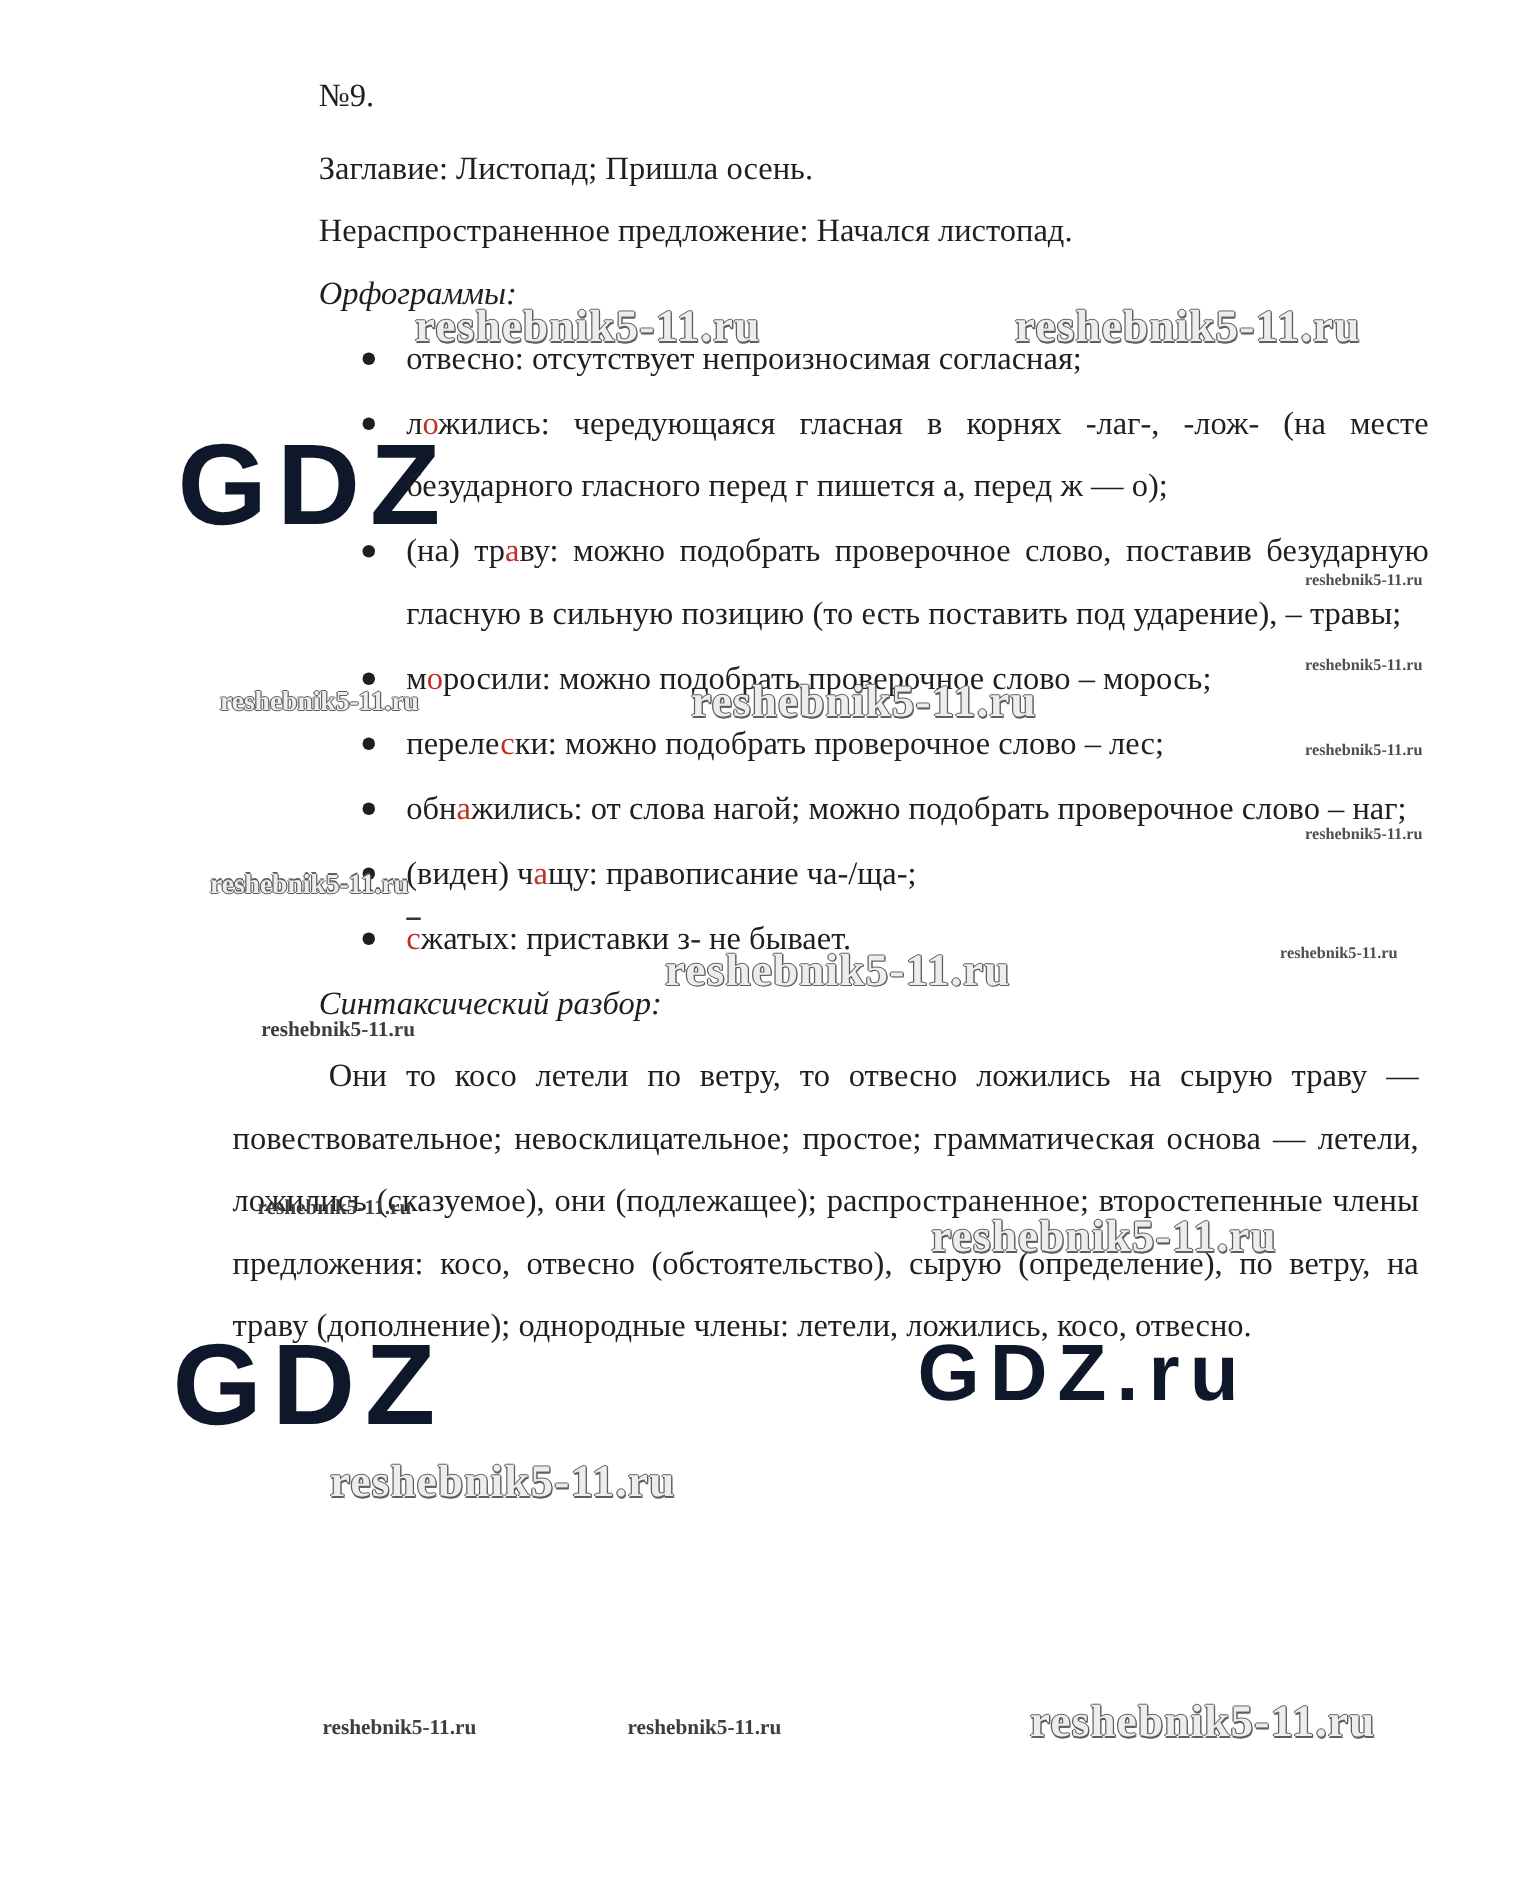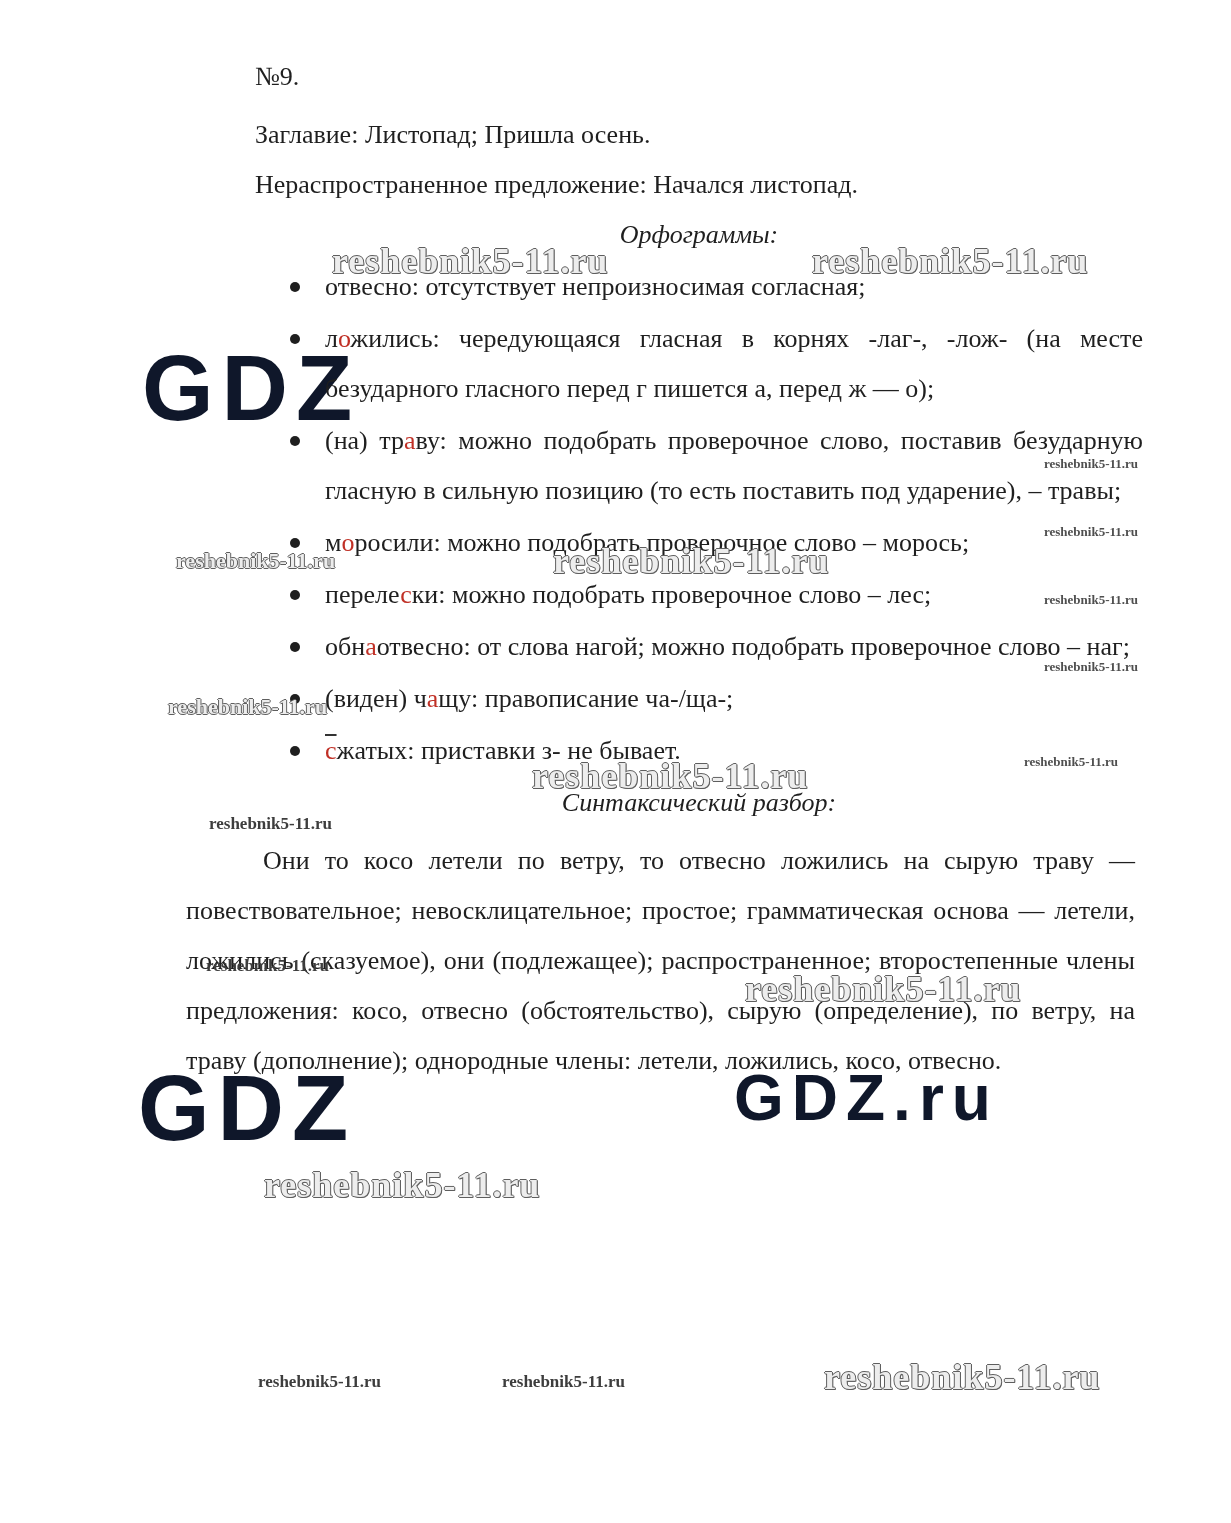--- a/index.html
+++ b/index.html
@@ -15,21 +15,21 @@
   .content {
     position: relative;
     z-index: 1;
     padding: 52px 88px 0 178px;
     font-size: 26px;
     line-height: 50px;
   }
   .line { margin: 0; }
   .indent { text-indent: 77px; }
   .mt8 { margin-top: 8px; }
-  .heading { font-style: italic; text-align: center; }
+  .heading { font-style: italic; }
   ul.bullets {
     list-style: none;
     margin: 2px 0 0 0;
     padding: 0;
   }
   ul.bullets li {
     position: relative;
     margin: 0 0 2px 0;
     padding-left: 147px;
     text-align: justify;
@@ -101,21 +101,21 @@
     <p class="line indent mt8">Заглавие: Листопад; Пришла осень.</p>
     <p class="line indent">Нераспространенное предложение: Начался листопад.</p>
     <p class="line indent heading">Орфограммы:</p>
 
     <ul class="bullets" id="bullets">
         <li><span class="bullet-dot"></span><span>отвесно: отсутствует непроизносимая согласная;</span></li>
         <li><span class="bullet-dot"></span><span>л</span><span class="red">о</span><span>жились: чередующаяся гласная в корнях -лаг-, -лож- (на месте безударного гласного перед г пишется а, перед ж — о);</span></li>
         <li><span class="bullet-dot"></span><span>(на) тр</span><span class="red">а</span><span>ву: можно подобрать проверочное слово, поставив безударную гласную в сильную позицию (то есть поставить под ударение), – травы;</span></li>
         <li><span class="bullet-dot"></span><span>м</span><span class="red">о</span><span>росили: можно подобрать проверочное слово – морось;</span></li>
         <li><span class="bullet-dot"></span><span>переле</span><span class="red">с</span><span>ки: можно подобрать проверочное слово – лес;</span></li>
-        <li><span class="bullet-dot"></span><span>обн</span><span class="red">а</span><span>отвесно: от слова нагой; можно подобрать проверочное слово – наг;</span></li>
+        <li><span class="bullet-dot"></span><span>обн</span><span class="red">а</span><span>жились: от слова нагой; можно подобрать проверочное слово – наг;</span></li>
         <li><span class="bullet-dot"></span><span>(виден) ч</span><span class="red">а</span><span>щу: правописание ча-/ща-;</span></li>
         <li><span class="bullet-dot"></span><span class="red bar">с</span><span>жатых: приставки з- не бывает.</span></li>
       </ul>
 
     <p class="line indent heading">Синтаксический разбор:</p>
     <p class="syntax">Они то косо летели по ветру, то отвесно ложились на сырую траву — повествовательное; невосклицательное; простое; грамматическая основа — летели, ложились (сказуемое), они (подлежащее); распространенное; второстепенные члены предложения: косо, отвесно (обстоятельство), сырую (определение), по ветру, на траву (дополнение); однородные члены: летели, ложились, косо, отвесно.</p>
   </div>
 
   <div id="watermarks">
       <div class="wm wm-large" style="left: 332px; top: 240px;">reshebnik5-11.ru</div>

